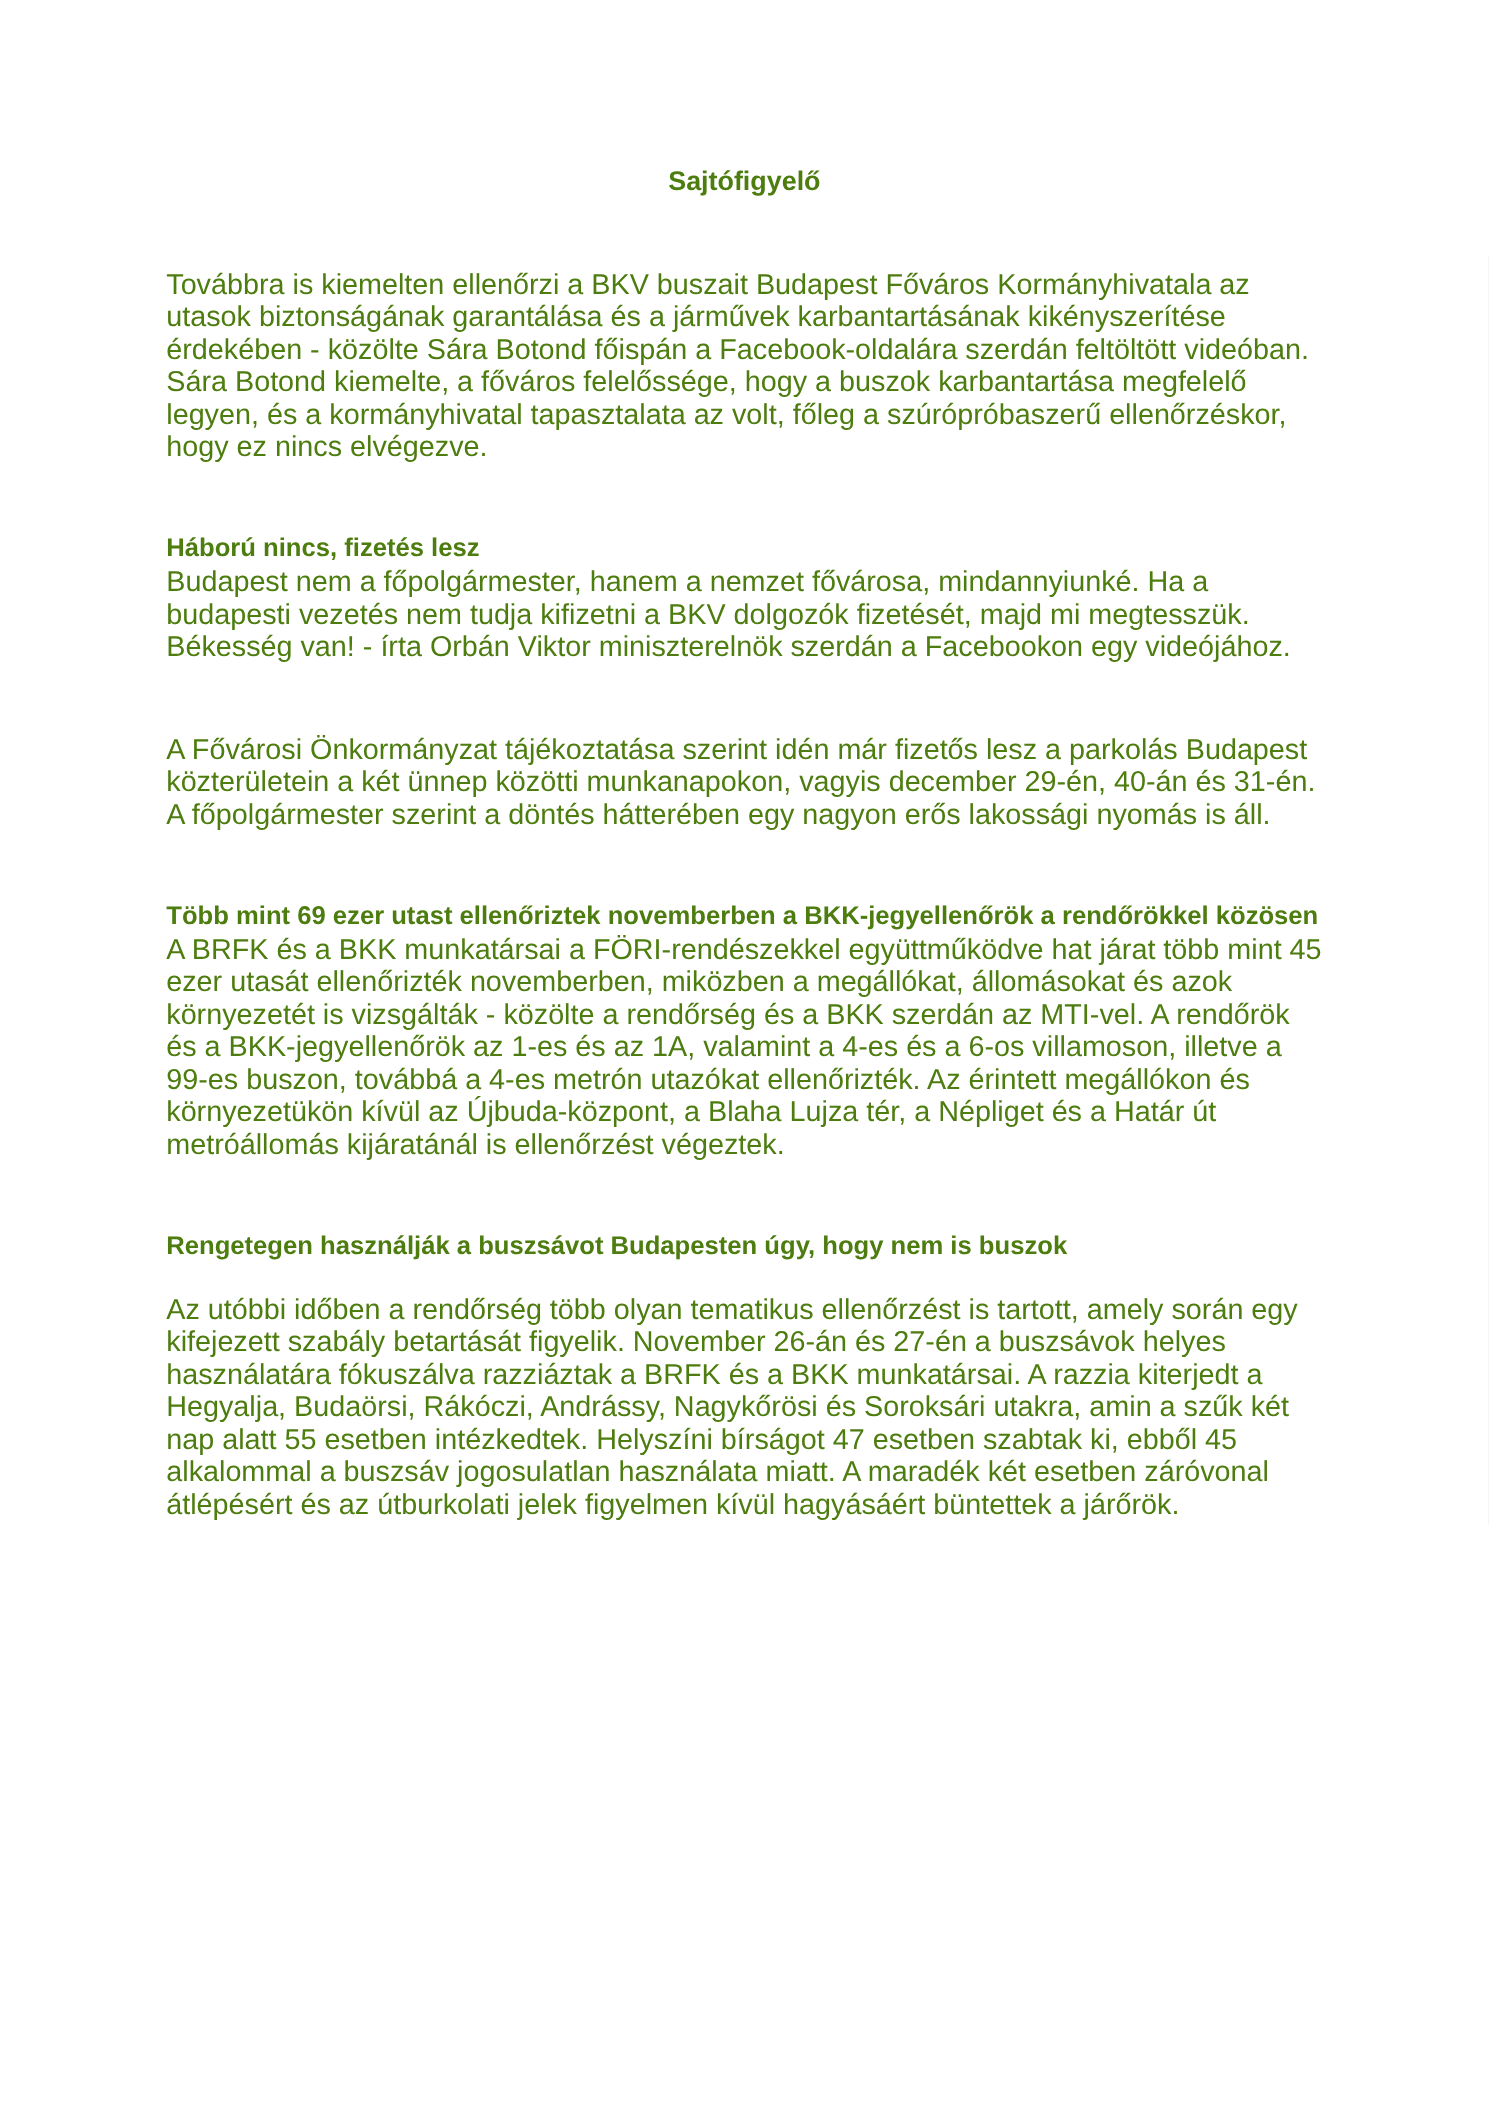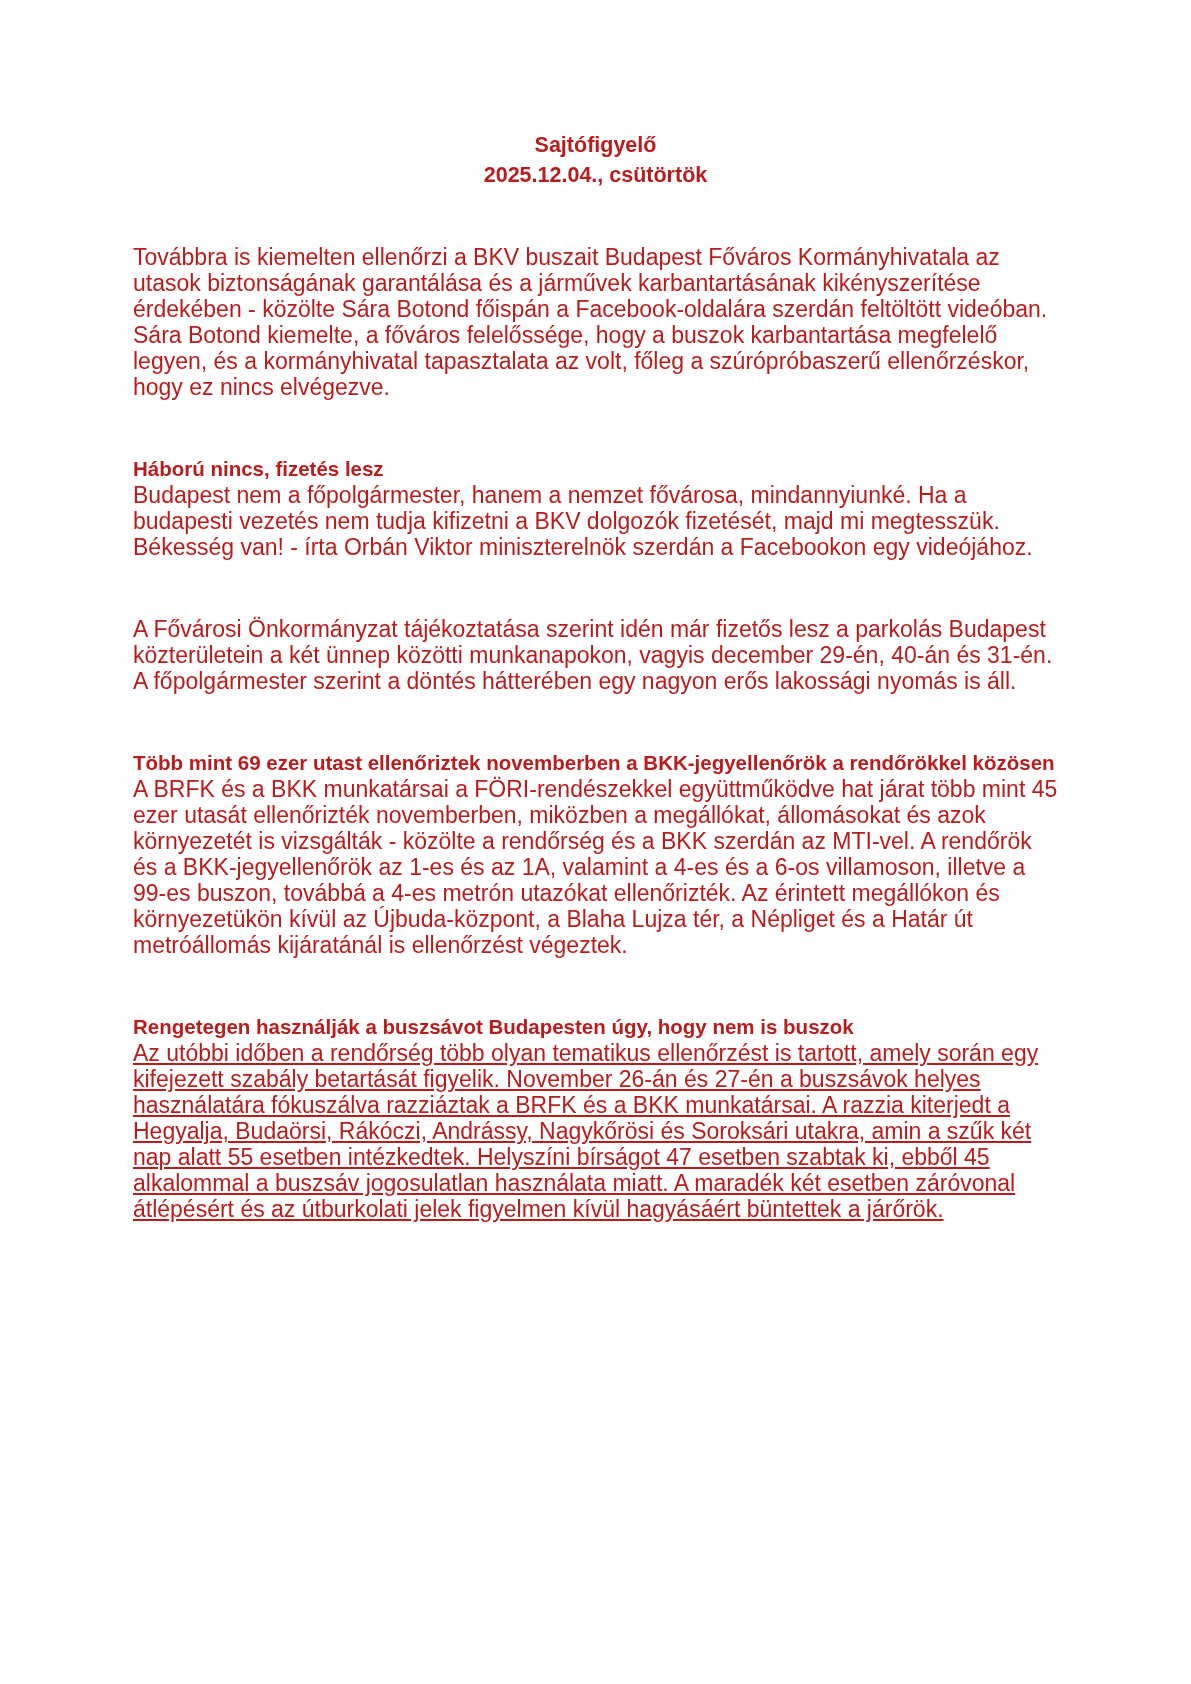--- a/index.html
+++ b/index.html
@@ -3,21 +3,21 @@
 <meta charset="utf-8">
 <style>
   * { margin: 0; padding: 0; box-sizing: border-box; }
   html, body { background: #e8e8e8; }
   .page {
     position: relative;
     width: 1191px;
     height: 1684px;
     margin: 0 auto;
     background: #ffffff;
-    color: #b91c1c;
+    color: #4d7c0f;
     font-family: "Liberation Sans", "DejaVu Sans", sans-serif;
   }
   .content {
     padding: 130px 133px 0 133px;
     width: 100%;
   }
   .doc-title {
     text-align: center;
     font-weight: bold;
     font-size: 21.5px;
@@ -36,32 +36,31 @@
     font-weight: bold;
     font-size: 20.5px;
     line-height: 26px;
   }
   .section-body {
     font-weight: normal;
     font-size: 23px;
     line-height: 26px;
   }
   .section.extra-gap .section-body {
-    text-decoration: underline;
+    margin-top: 24px;
   }
 </style>
 </head>
 <body>
 
 <div class="page">
   <div class="content">
 
     <div class="doc-title">
       <div>Sajtófigyelő</div>
-      <div>2025.12.04., csütörtök</div>
     </div>
 
     <div class="sections">
 
       <div class="section">
         <div class="section-body">Továbbra is kiemelten ellenőrzi a BKV buszait Budapest Főváros Kormányhivatala az utasok biztonságának garantálása és a járművek karbantartásának kikényszerítése érdekében - közölte Sára Botond főispán a Facebook-oldalára szerdán feltöltött videóban. Sára Botond kiemelte, a főváros felelőssége, hogy a buszok karbantartása megfelelő legyen, és a kormányhivatal tapasztalata az volt, főleg a szúrópróbaszerű ellenőrzéskor, hogy ez nincs elvégezve.</div>
       </div>
 
       <div class="section">
         <div class="section-heading">Háború nincs, fizetés lesz</div>

